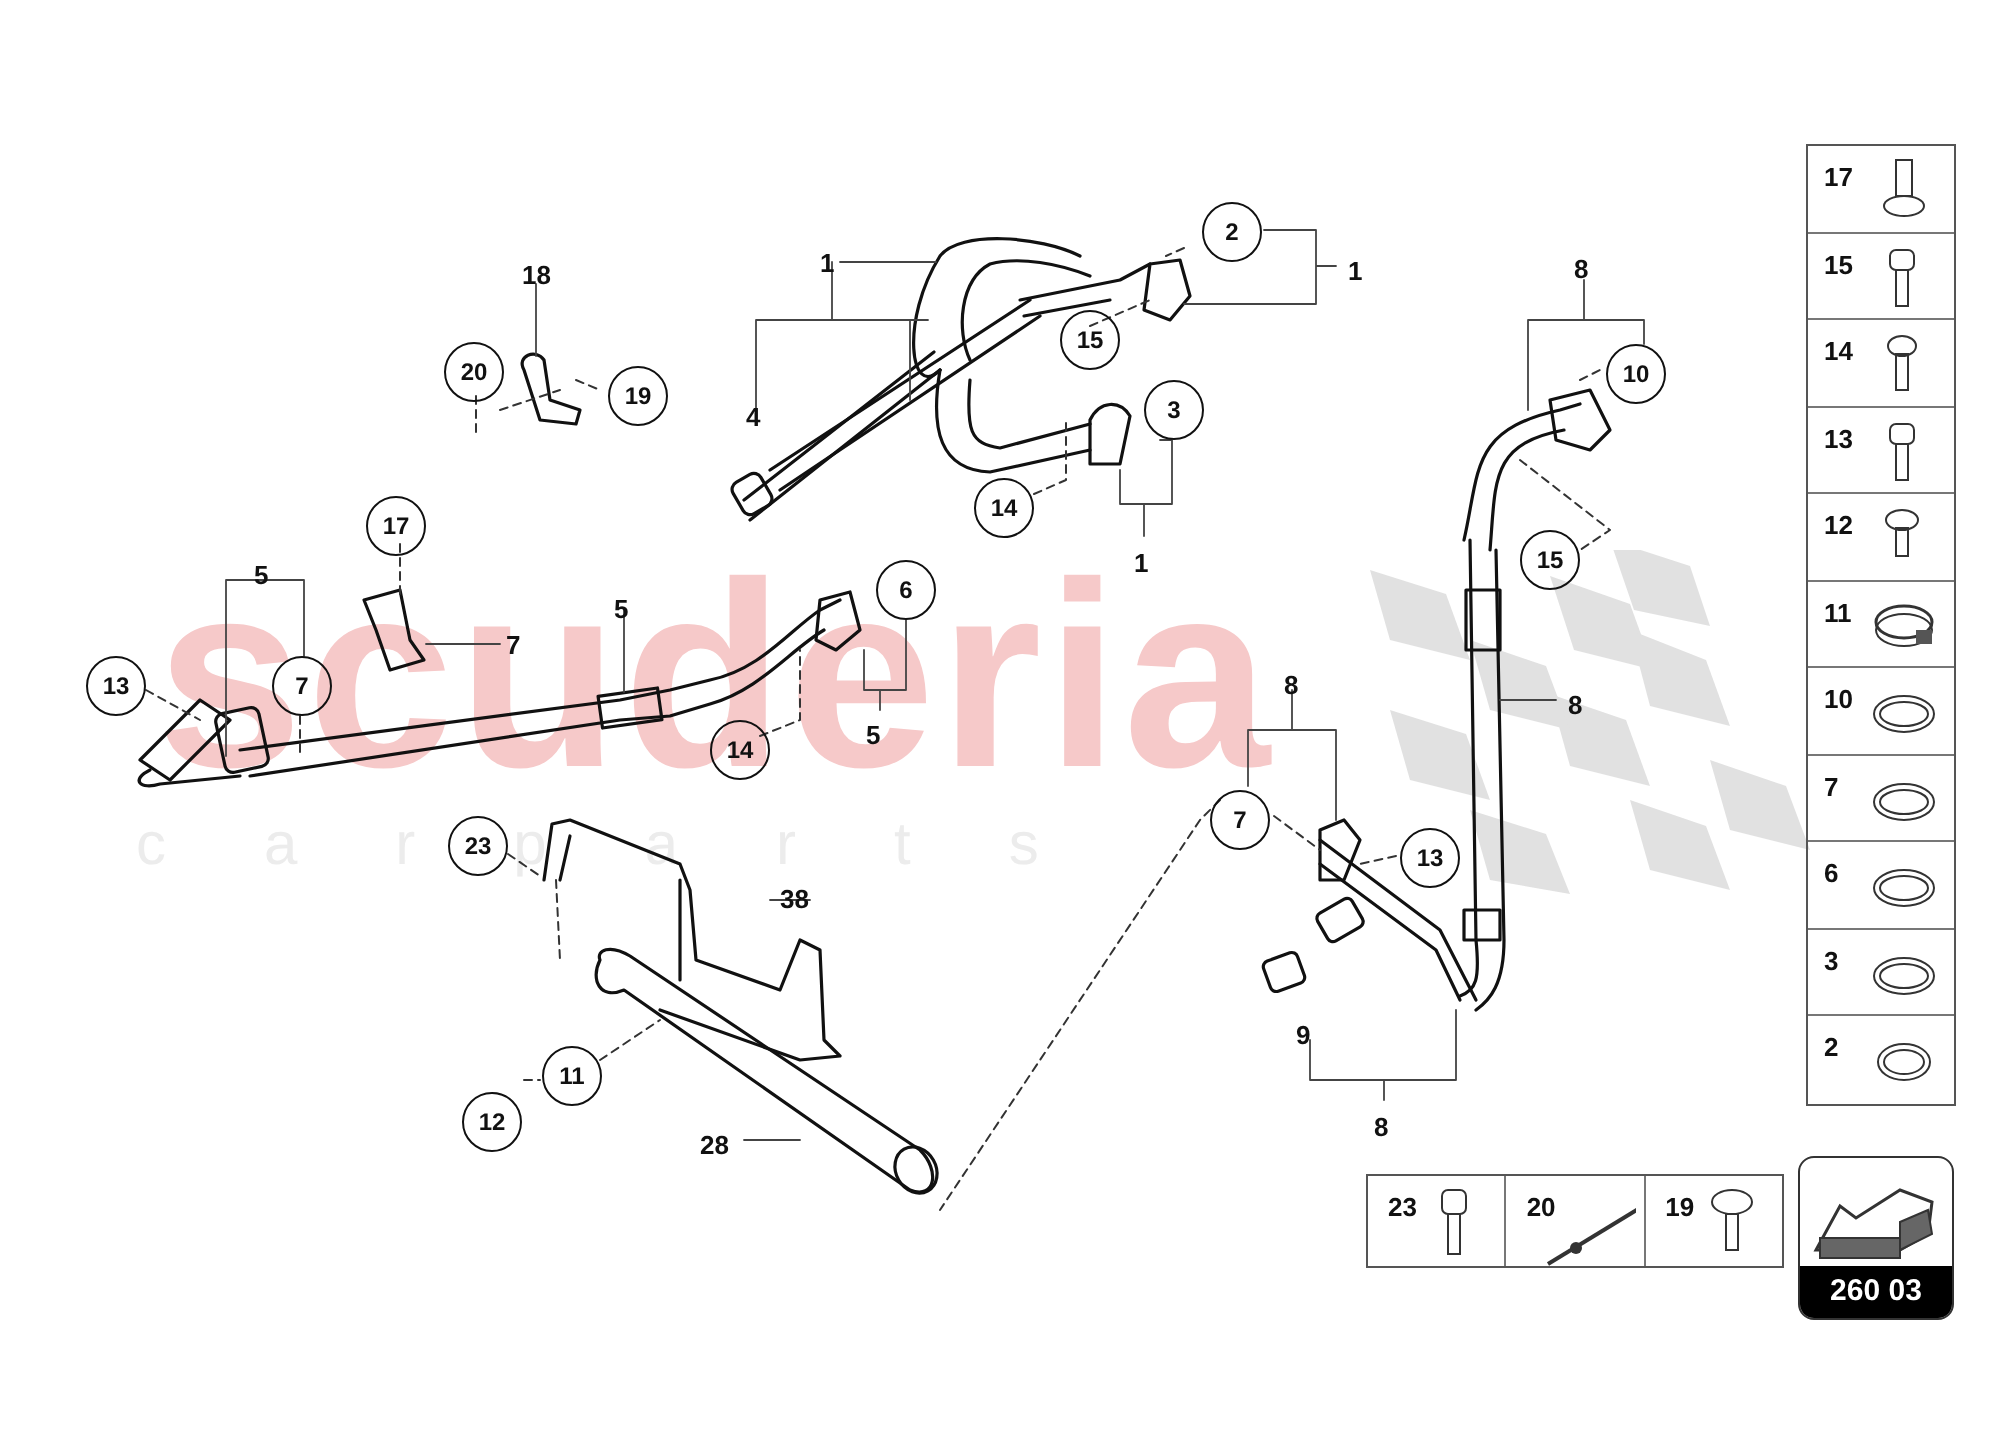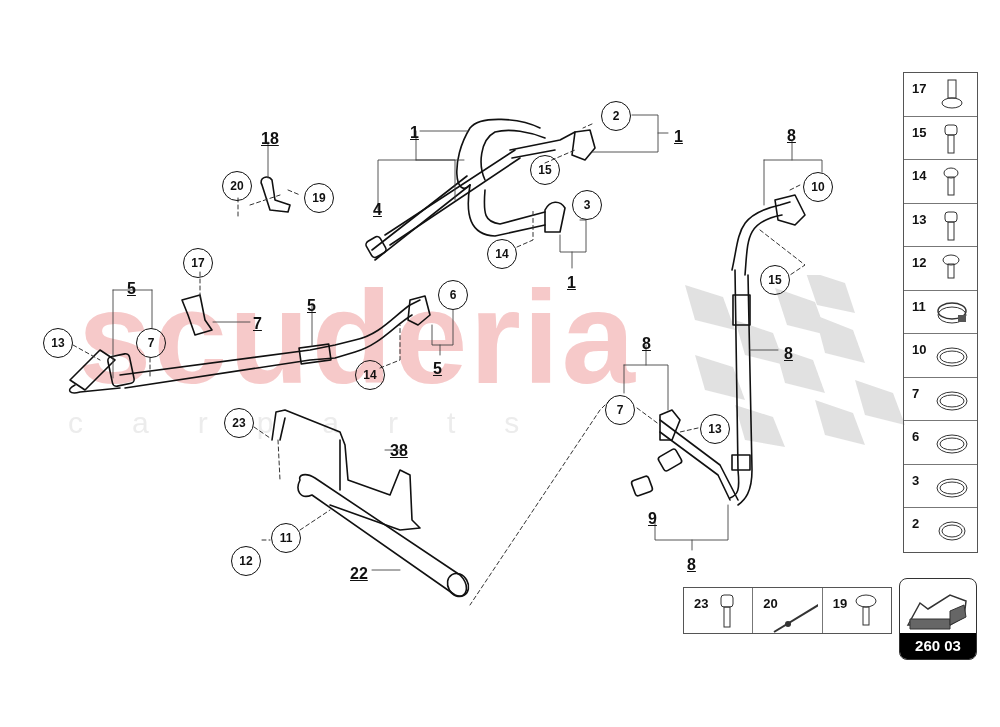--- a/index.html
+++ b/index.html
@@ -6,21 +6,21 @@
   body { width: 1000px; height: 727px; position: relative; overflow: hidden;
          font-family: "Liberation Sans", sans-serif; }
   #stage { position: absolute; left: 0; top: 0; width: 1000px; height: 727px; }
   .wm-main { position: absolute; left: 78px; top: 272px; font-size: 132px; font-weight: bold;
              color: #f6c9c9; letter-spacing: 2px; font-family: "Liberation Sans", sans-serif; line-height: 1; }
   .wm-sub { position: absolute; left: 68px; top: 408px; font-size: 30px; color: #ececec;
             letter-spacing: 49px; font-family: "Liberation Sans", sans-serif; line-height: 1; }
   .callout { position: absolute; width: 30px; height: 30px; border: 1.6px solid #111; border-radius: 50%;
              background: transparent; box-sizing: border-box; display: flex; align-items: center;
              justify-content: center; font-weight: bold; font-size: 12px; color: #111; cursor: pointer; }
-  .plain { position: absolute; font-weight: bold; font-size: 16px; color: #111; text-decoration: underline; }
+  .plain { position: absolute; font-weight: bold; font-size: 13px; color: #111; }
   .parts-table { position: absolute; left: 903px; top: 72px; width: 73px; border: 1px solid #555; }
   .parts-row { height: 43.5px; border-bottom: 1px solid #777; position: relative; box-sizing: border-box; }
   .parts-row:last-child { border-bottom: none; }
   .parts-num { position: absolute; left: 8px; top: 8px; font-weight: bold; font-size: 13px; color: #111; }
   .parts-icon { position: absolute; left: 30px; top: 4px; width: 40px; height: 36px; }
   .hw-table { position: absolute; left: 683px; top: 587px; width: 207px; height: 45px; border: 1px solid #555; display: flex; }
   .hw-cell { flex: 1; position: relative; border-right: 1px solid #777; }
   .hw-cell:last-child { border-right: none; }
   .hw-num { position: absolute; left: 10px; top: 8px; font-weight: bold; font-size: 13px; color: #111; }
   .hw-icon { position: absolute; left: 30px; top: 3px; width: 36px; height: 40px; }
@@ -156,21 +156,21 @@
       <div class="plain" style="left: 127px; top: 280px;">5</div>
       <div class="plain" style="left: 307px; top: 297px;">5</div>
       <div class="plain" style="left: 433px; top: 360px;">5</div>
       <div class="plain" style="left: 253px; top: 315px;">7</div>
       <div class="plain" style="left: 787px; top: 127px;">8</div>
       <div class="plain" style="left: 784px; top: 345px;">8</div>
       <div class="plain" style="left: 642px; top: 335px;">8</div>
       <div class="plain" style="left: 687px; top: 556px;">8</div>
       <div class="plain" style="left: 648px; top: 510px;">9</div>
       <div class="plain" style="left: 390px; top: 442px;">38</div>
-      <div class="plain" style="left: 350px; top: 565px;">22</div>
+      <div class="plain" style="left: 350px; top: 565px;">28</div>
     </div>
 
   <div class="parts-table">
     <div class="parts-row">
         <span class="parts-num">17</span>
       <svg class="parts-icon" viewBox="0 0 40 36">
           <rect x="14" y="3" width="8" height="18" fill="none" stroke="#333"></rect>
           <ellipse cx="18" cy="26" rx="10" ry="5" fill="none" stroke="#333"></ellipse>
         </svg>
       </div>

